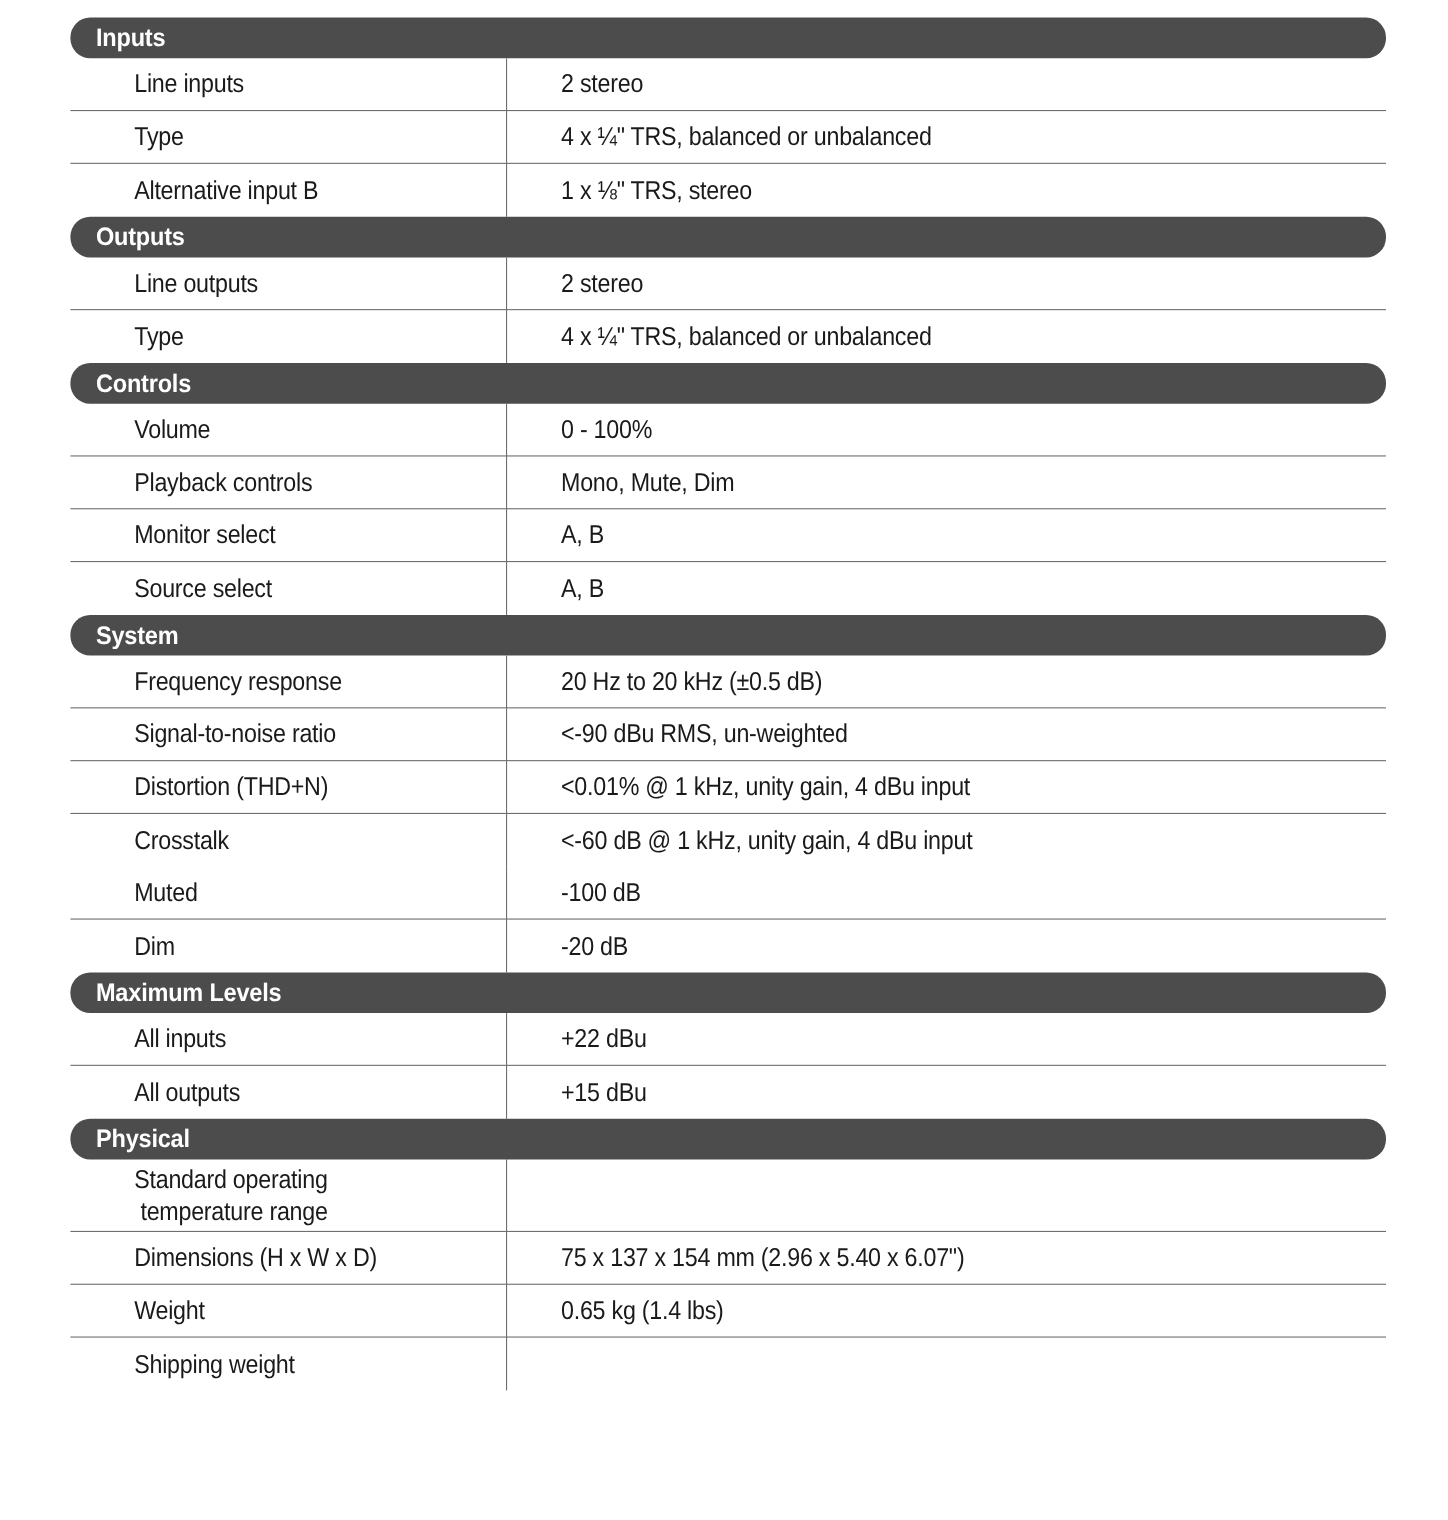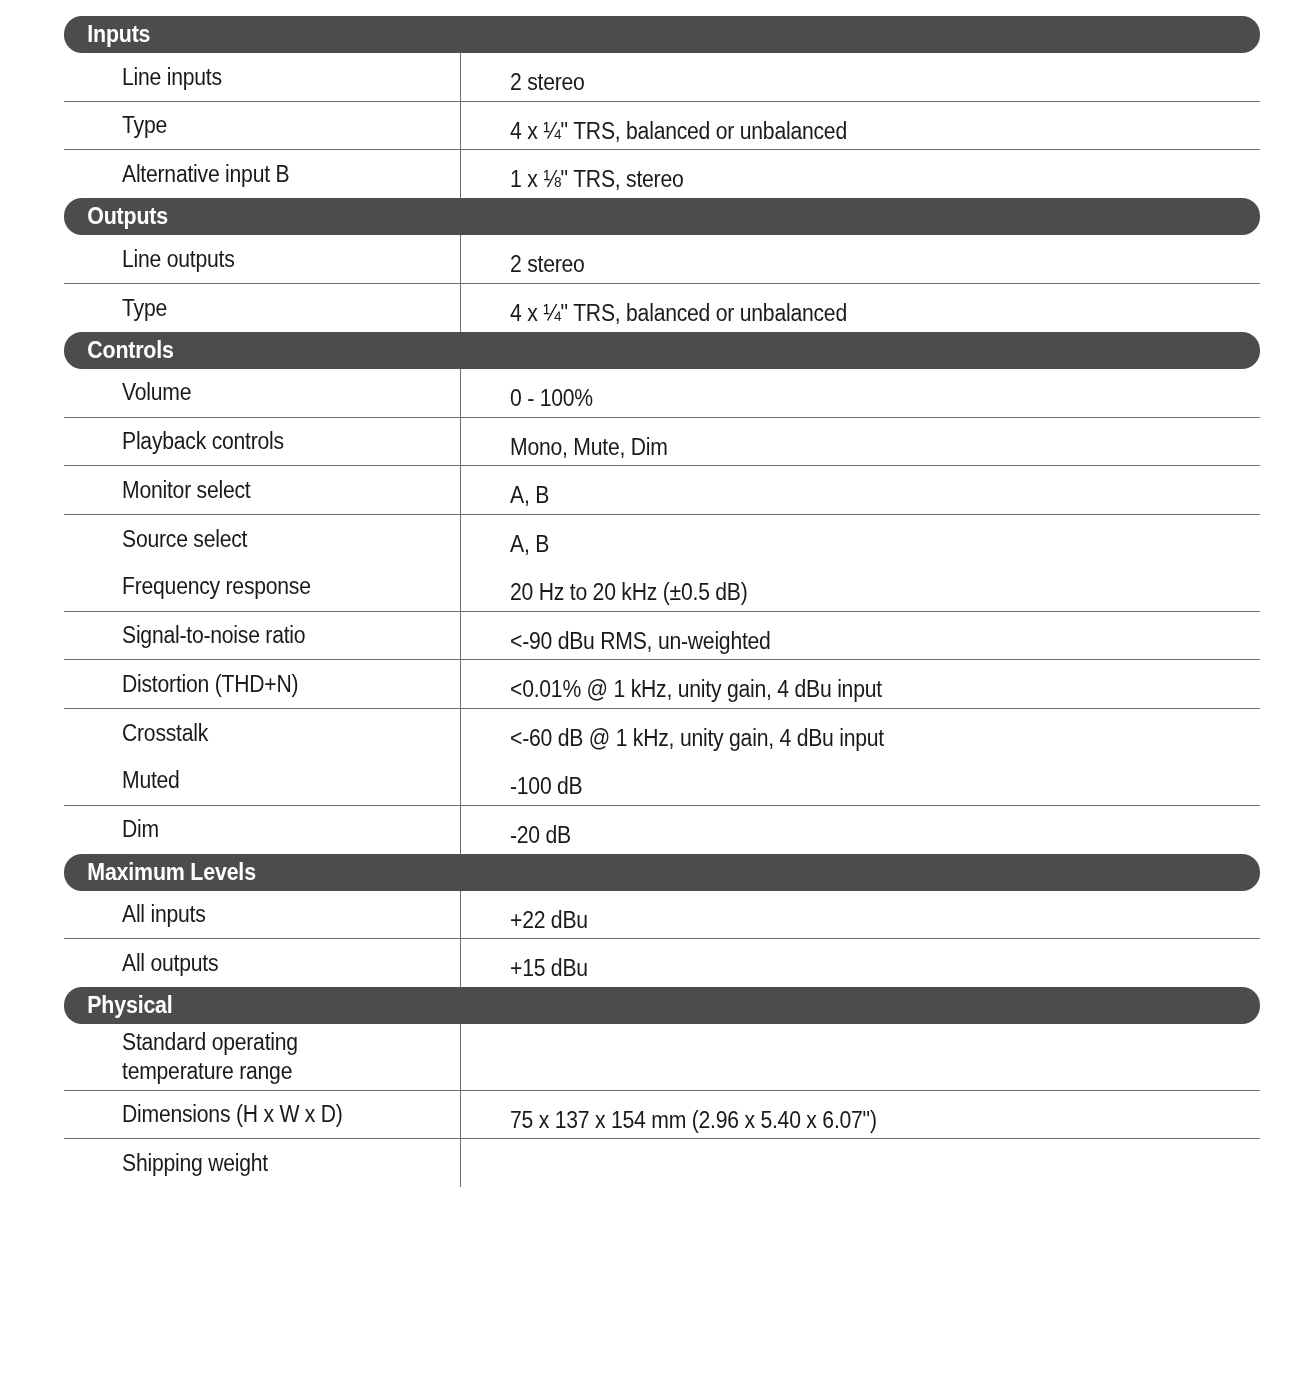--- a/index.html
+++ b/index.html
@@ -49,20 +49,21 @@
     padding-left: 25px;
     line-height: 1;
     transform: scaleX(0.93);
     transform-origin: left center;
     white-space: nowrap;
   }
 
   
   .section-rows {
     position: relative;
+    text-align: right;
   }
   
   .section-rows::before {
     content: "";
     position: absolute;
     left: 396px;          
     top: 0;
     bottom: 0;
     width: 1px;
     background: #6e6e6e;
@@ -84,21 +85,20 @@
     flex: 0 0 396px;
     display: flex;
     align-items: center;
     padding: 4px 10px 4px 58px;
   }
   .cell-value {
     flex: 1 1 auto;
     display: flex;
     align-items: center;
     padding: 4px 10px 4px 50px;
-    margin-top: 11px;
   }
 
   .label-text, .value-text {
     font-size: 23.5px;
     font-weight: normal;
     line-height: 1.22;
     color: #1a1a1a;
     letter-spacing: -0.25px;
     transform: scaleX(0.90);
     transform-origin: left center;
@@ -205,20 +205,23 @@
             <div class="cell-label">
               <span class="label-text">Source select</span>
             </div>
             <div class="cell-value">
               <span class="value-text">A, B</span>
             </div>
           </div>
         </div>
       </div>
       <div class="section-block">
+        <div class="section-header">
+          <span class="section-header-label">System</span>
+        </div>
         <div class="section-rows">
           <div class="spec-row">
             <div class="cell-label">
               <span class="label-text">Frequency response</span>
             </div>
             <div class="cell-value">
               <span class="value-text">20 Hz to 20 kHz (±0.5 dB)</span>
             </div>
           </div>
           <div class="spec-row">
@@ -302,20 +305,28 @@
             </div>
           </div>
           <div class="spec-row">
             <div class="cell-label">
               <span class="label-text">Dimensions (H x W x D)</span>
             </div>
             <div class="cell-value">
               <span class="value-text">75 x 137 x 154 mm (2.96 x 5.40 x 6.07")</span>
             </div>
           </div>
+          <div class="spec-row">
+            <div class="cell-label">
+              <span class="label-text">Weight</span>
+            </div>
+            <div class="cell-value">
+              <span class="value-text">0.65 kg (1.4 lbs)</span>
+            </div>
+          </div>
           <div class="spec-row last-in-section">
             <div class="cell-label">
               <span class="label-text">Shipping weight</span>
             </div>
           </div>
         </div>
       </div>
     </div>
 </div>
 

